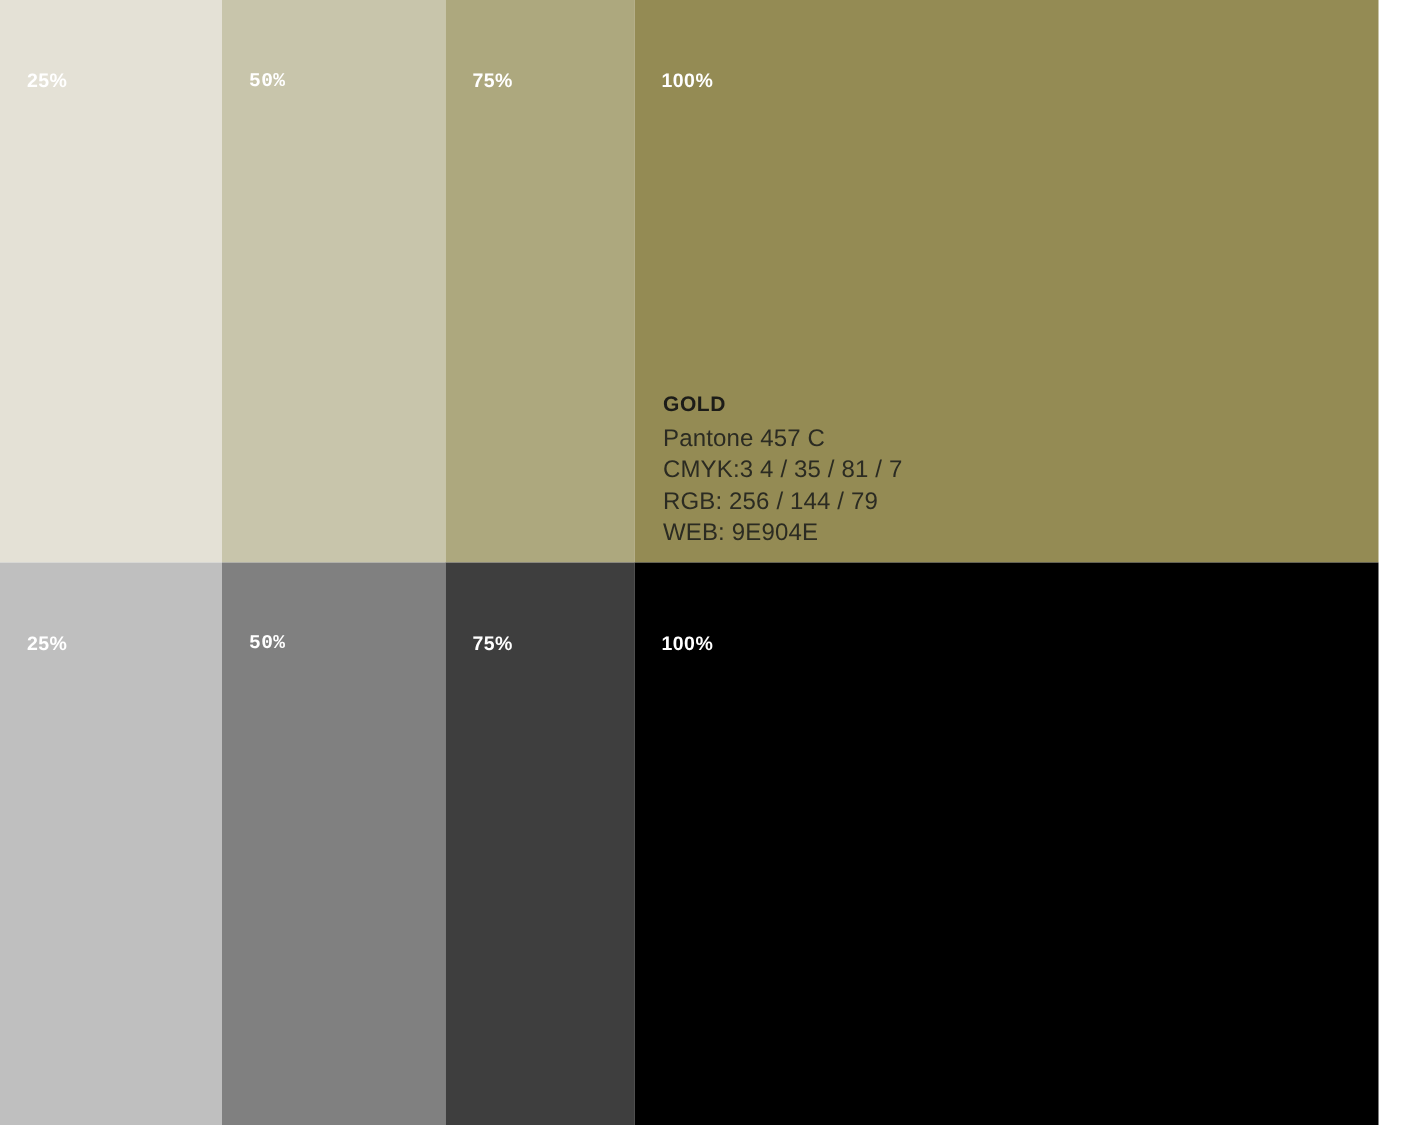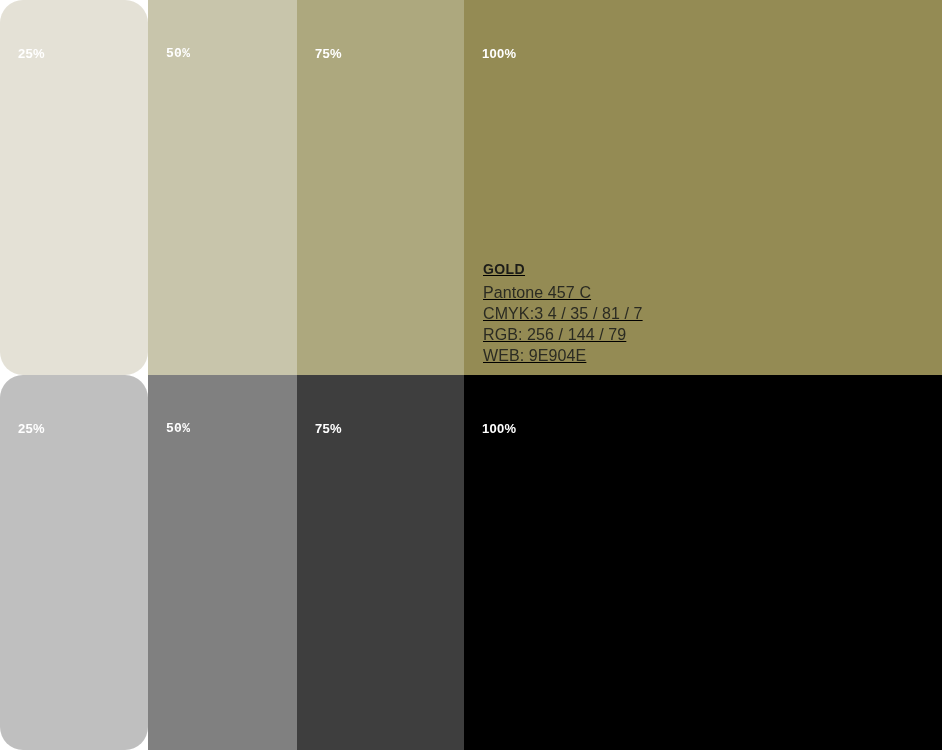--- a/index.html
+++ b/index.html
@@ -32,23 +32,23 @@
   .band-gold  { top: 0px;   height: 375px; }
   .band-black { top: 375px; height: 375px; }
 
   
   .swatch {
     position: relative;
     height: 100%;
     box-sizing: border-box;
     flex: 0 0 auto;
   }
-  .swatch-25  { width: 148px; border-radius: 23px; }
+  .swatch-25  { width: 148px; }
   .swatch-50  { width: 149px; font-family: Liberation Mono, monospace; }
-  .swatch-75  { width: 167px; }
+  .swatch-75  { width: 126px; }
   .swatch-100 { width: 496px; }
 
   .tint-label {
     position: absolute;
     top: 47px;
     left: 18px;
     font-size: 13px;
     font-weight: bold;
     letter-spacing: 0.3px;
     color: #ffffff;
@@ -56,21 +56,21 @@
     white-space: nowrap;
   }
 
   
   .spec {
     position: absolute;
     left: 19px;
     line-height: 1.0;
     white-space: nowrap;
   }
-  .spec-gold  { top: 262px; text-decoration: underline; }
+  .spec-gold  { top: 262px; }
 
   .spec-name {
     font-size: 14px;
     font-weight: bold;
     letter-spacing: 0.4px;
     margin: 0 0 6px 0;
     line-height: 1.1;
   }
   .spec-line {
     font-size: 16px;

